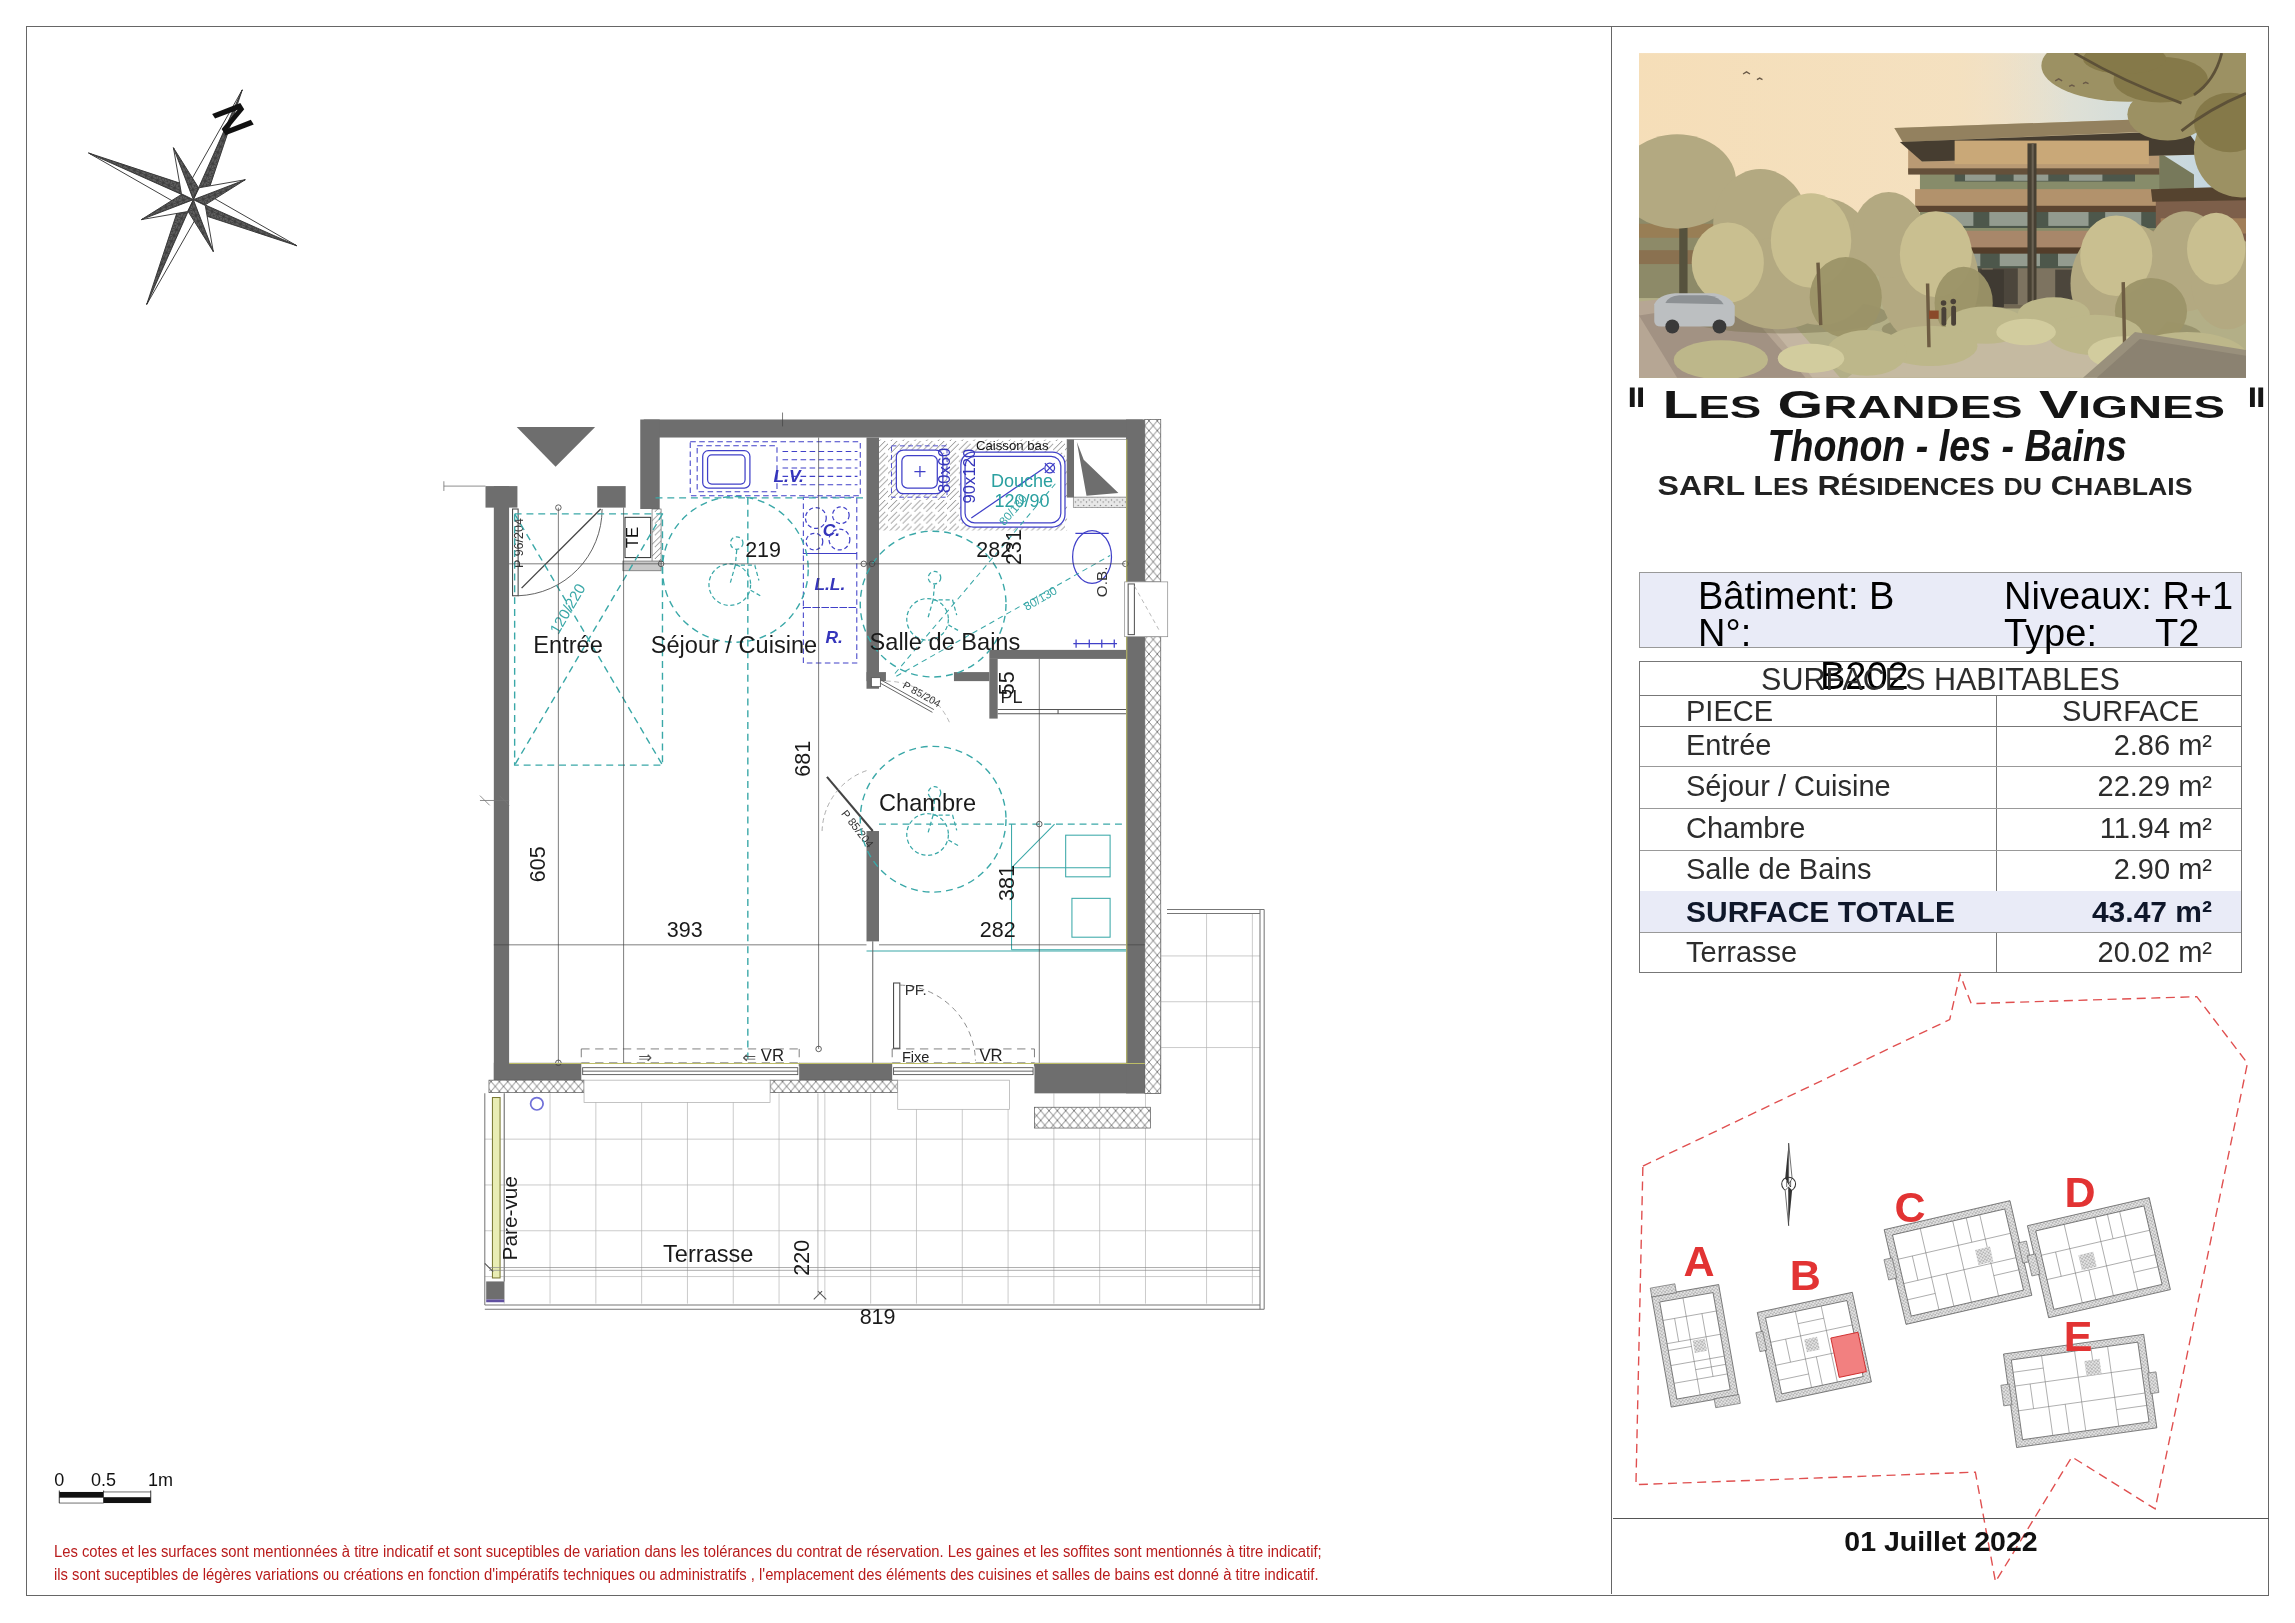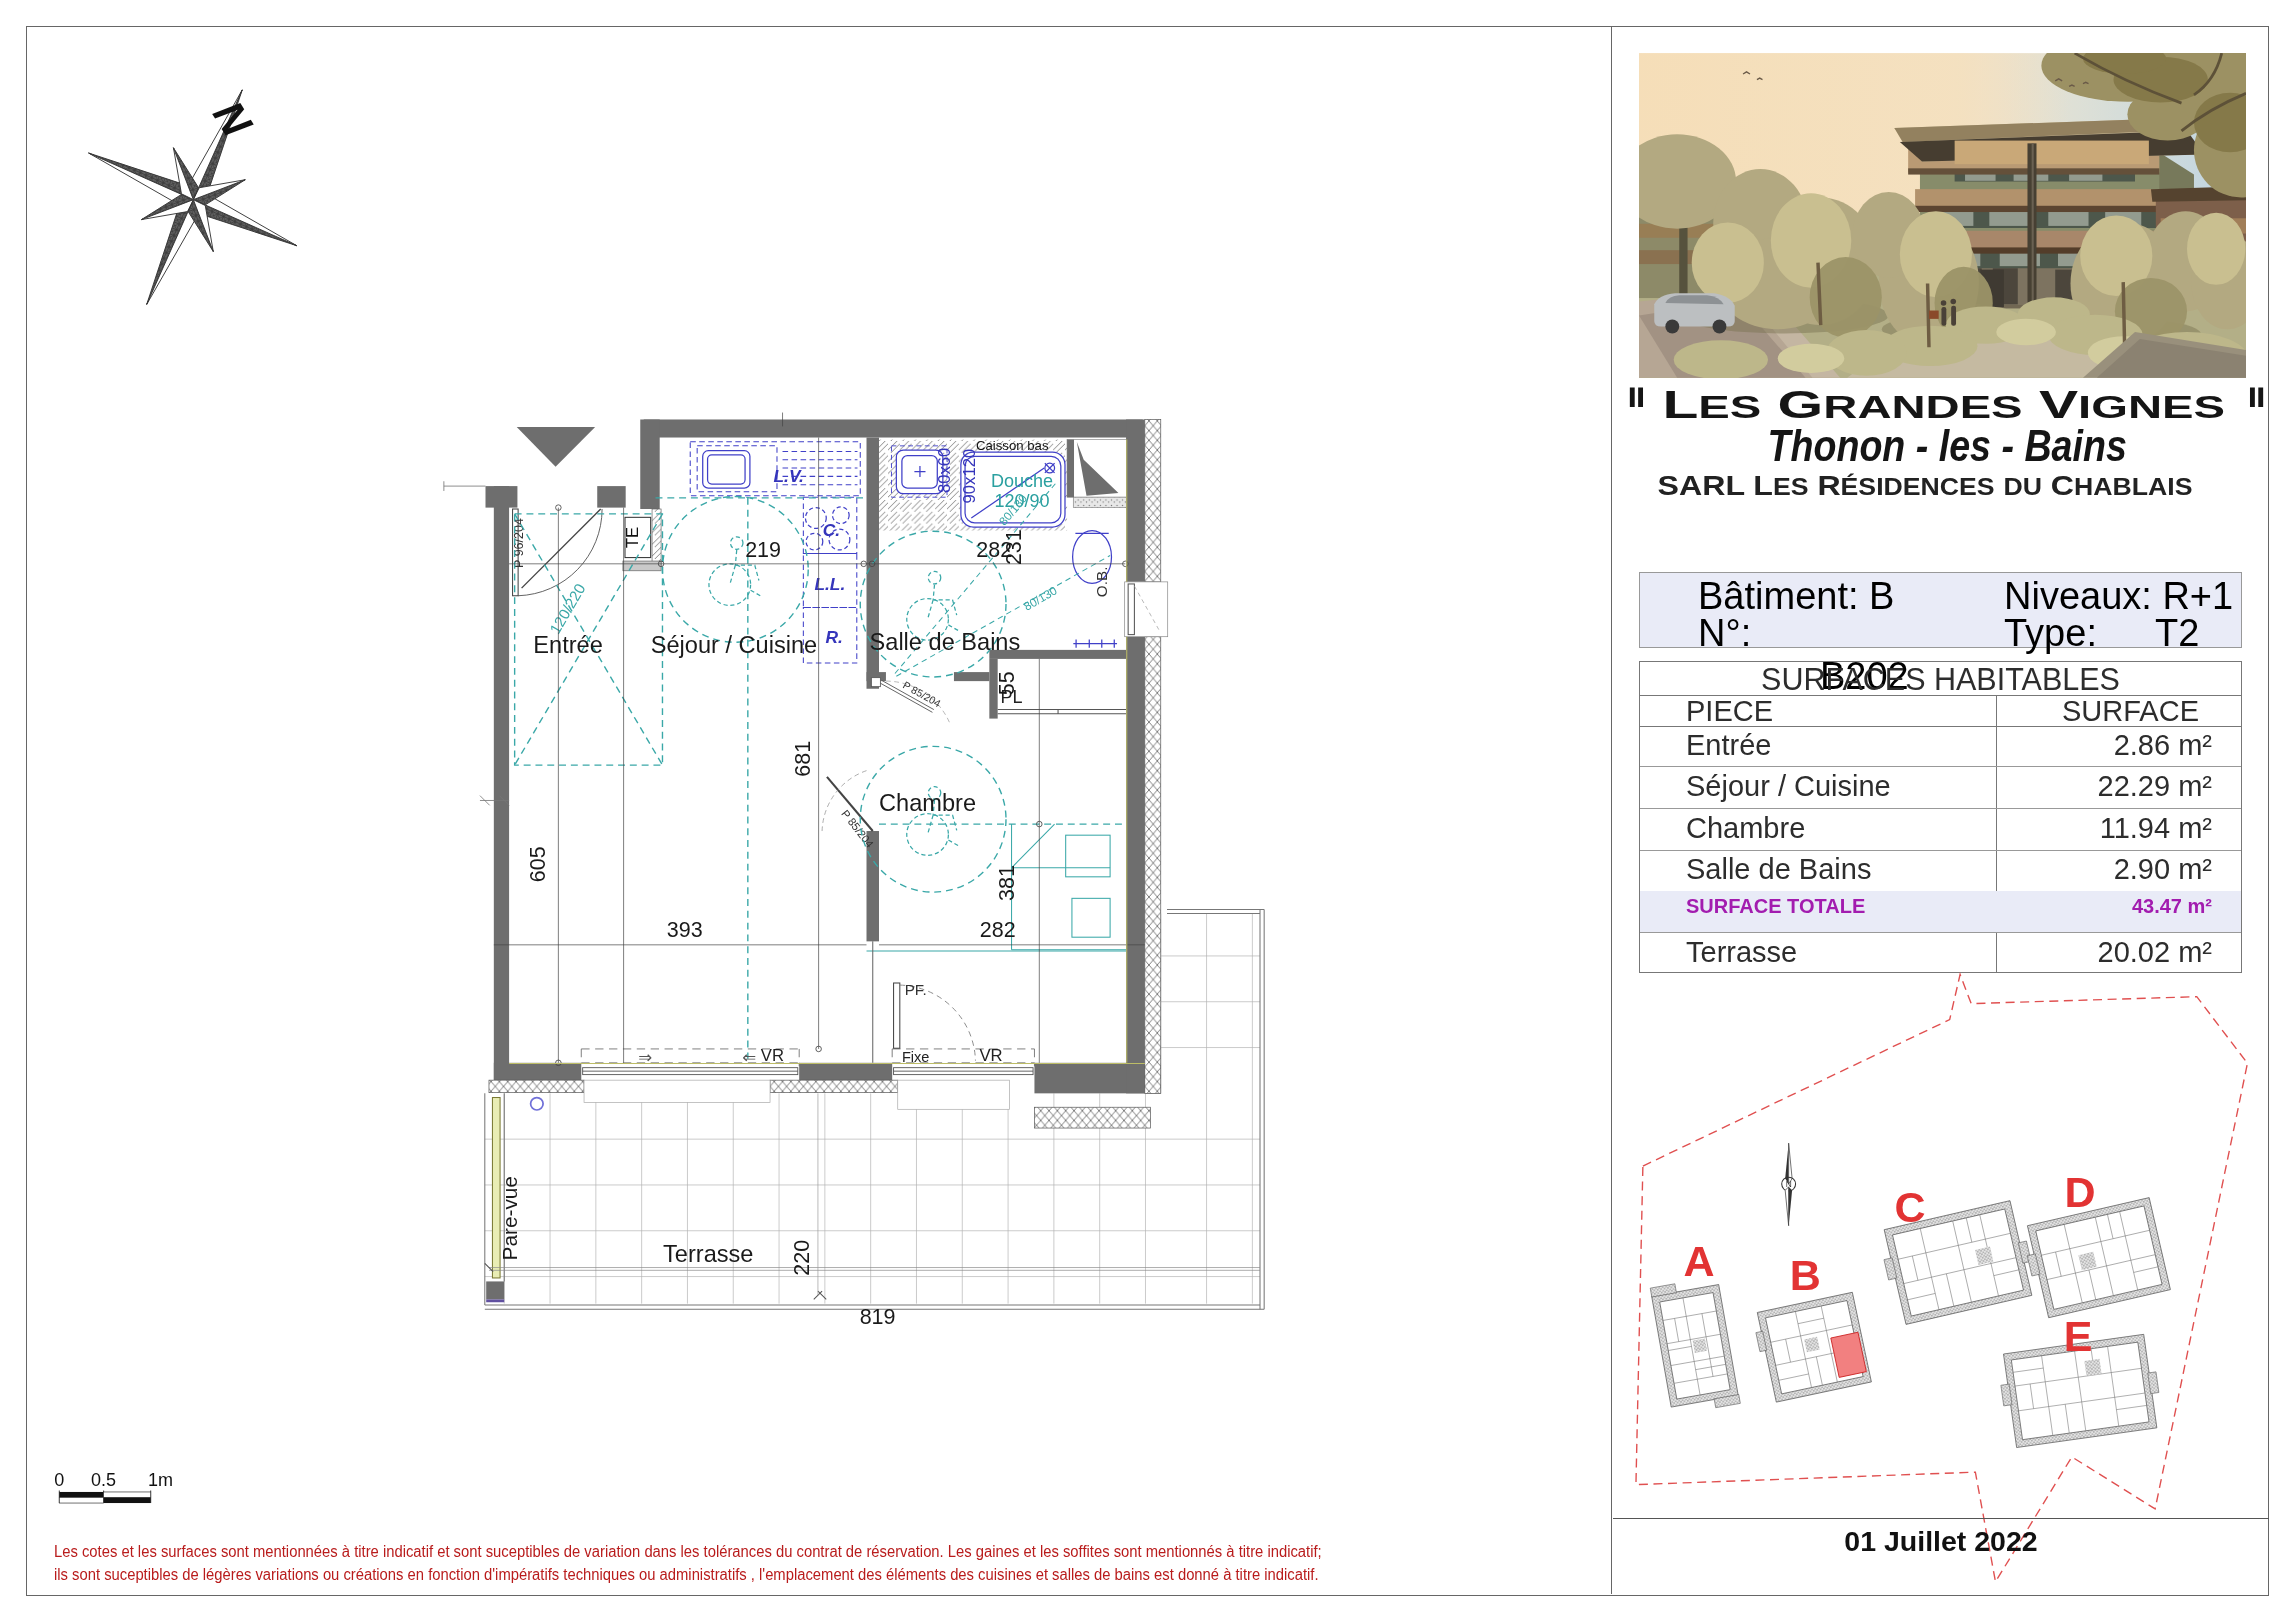--- a/index.html
+++ b/index.html
@@ -533,21 +533,21 @@
       <span style="position:absolute;right:29px;top:4.2px;">22.29 m²</span>
   </div>
   <div style="position:absolute;left:0;top:146px;width:100%;height:42px;border-bottom:0.7px solid #999;font-size:29px;">
      <span style="position:absolute;left:46px;top:4.2px;">Chambre</span>
       <span style="position:absolute;right:29px;top:4.2px;">11.94 m²</span>
   </div>
   <div style="position:absolute;left:0;top:187px;width:100%;height:42px;border-bottom:0.7px solid #999;font-size:29px;">
      <span style="position:absolute;left:46px;top:4.2px;">Salle de Bains</span>
       <span style="position:absolute;right:29px;top:4.2px;">2.90 m²</span>
   </div>
-  <div style="position:absolute;left:0;top:229px;width:100%;height:41px;border-bottom:0.7px solid #999;background:#e9ebf7;font-size:20px;font-weight:bold;color:#a21caf;text-decoration:underline;">
+  <div style="position:absolute;left:0;top:229px;width:100%;height:41px;border-bottom:0.7px solid #999;background:#e9ebf7;font-size:30px;font-weight:bold;color:#0f172a;text-decoration:underline;">
      <span style="position:absolute;left:46px;top:3.5px;">SURFACE TOTALE</span>
       <span style="position:absolute;right:29px;top:3.5px;">43.47 m²</span>
   </div>
   <div style="position:absolute;left:0;top:270px;width:100%;height:41px;font-size:29px;">
      <span style="position:absolute;left:46px;top:4.2px;">Terrasse</span>
       <span style="position:absolute;right:29px;top:4.2px;">20.02 m²</span>
   </div>
 </div>
 
 <svg class="abs" id="siteplan" style="left:1613px;top:971px;" width="656" height="624" viewBox="0 0 945 899">

